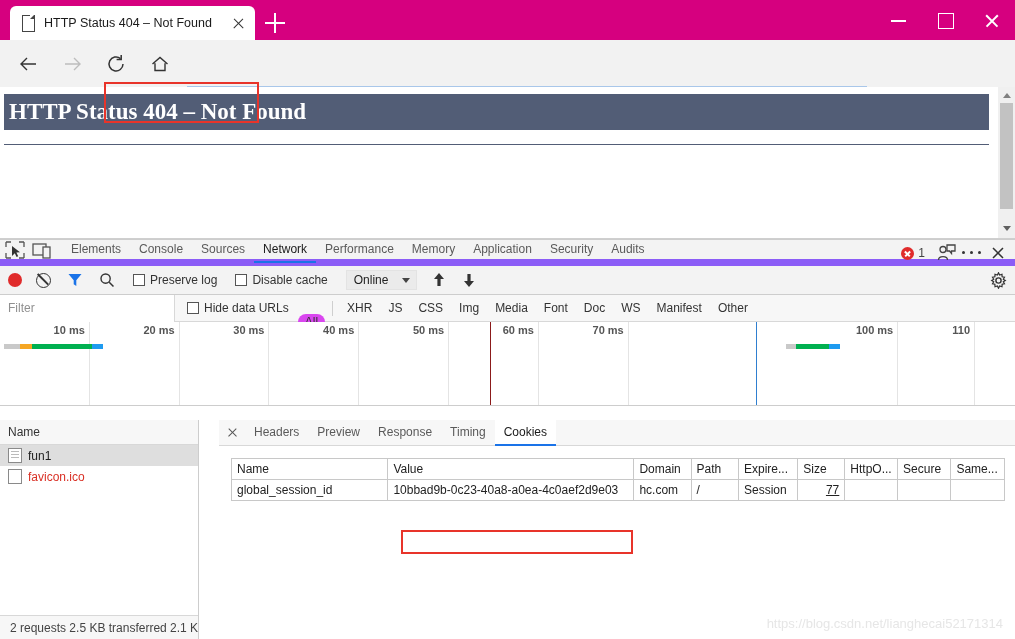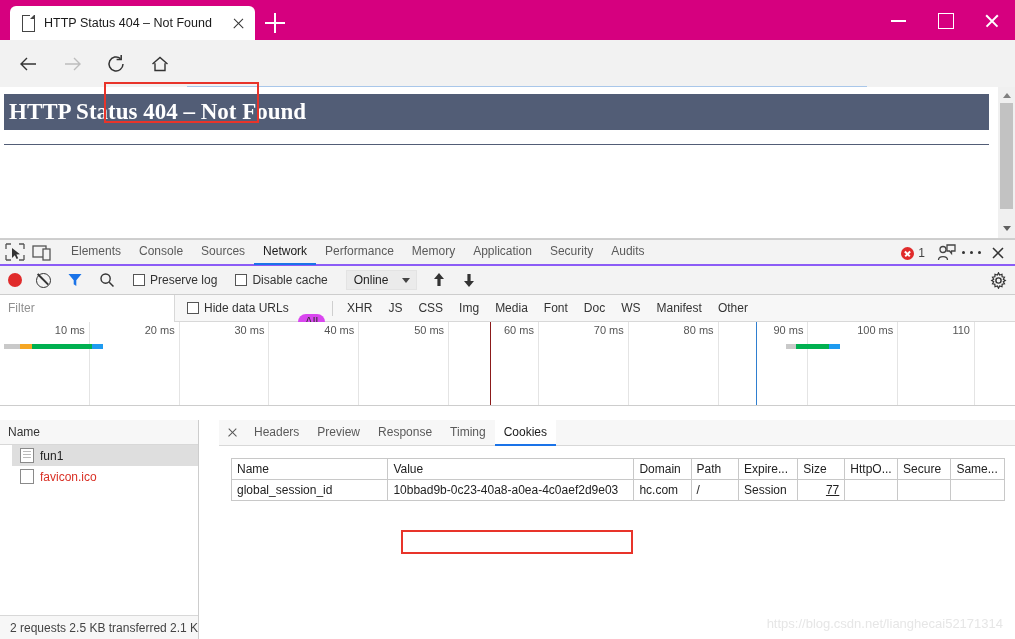--- a/index.html
+++ b/index.html
@@ -175,21 +175,21 @@
   .pg-arrow.up::after   { border-bottom: 5px solid #808080; }
   .pg-arrow.down::after { border-top: 5px solid #606060; }
 
   
   .devtools {
     position: absolute; left: 0; top: 239px; width: 1015px; height: 400px;
     background: #ffffff; border-top: 1px solid #cdcdcd;
   }
   .dt-tabbar {
     position: relative; height: 26px; background: #f3f3f3;
-    border-bottom: 2px solid #8b5cf6; display: flex; align-items: center;
+    border-bottom: 7px solid #8b5cf6; display: flex; align-items: center;
   }
   .dt-tool { width: 28px; height: 26px; position: relative; cursor: pointer; }
   .dt-tabs { display: flex; align-items: flex-end; height: 26px; margin-left: 6px; }
   .dt-tab {
     font-size: 12px; color: #5a5a5a; padding: 0 9px; line-height: 25px;
     height: 26px; cursor: pointer; white-space: nowrap;
   }
   .dt-tab.active { color: #1a1a1a; border-bottom: 2px solid #1a73e8; }
   .dt-right { position: absolute; right: 4px; top: 0; height: 26px; display: flex; align-items: center; }
   .err-badge { display: flex; align-items: center; gap: 4px; margin-right: 8px; cursor: pointer; }
@@ -257,40 +257,40 @@
   .type-pill.active { background: #d946ef; margin-top: 28px; }
   .type-sep { width: 1px; height: 15px; background: #cfcfcf; margin: 0 6px; }
 
   
   .overview {
     position: relative; height: 84px; background: #ffffff;
     border-bottom: 1px solid #cdcdcd; overflow: hidden;
   }
   .ov-ruler { position: absolute; left: 0; top: 0; width: 100%; height: 84px; }
   .ov-tick {
-    position: absolute; top: 0; height: 84px; border-right: 1px solid #e4e4e4;
+    position: absolute; top: 0; height: 84px; border-right: 1px solid #e4e4e4; font-weight: bold;
   }
   .ov-tick span {
     position: absolute; right: 4px; top: 2px; font-size: 11px; color: #555; white-space: nowrap;
   }
   .ov-bar { position: absolute; height: 5px; }
   .ov-seg { position: absolute; top: 0; height: 5px; }
   .ov-marker { position: absolute; top: 0; width: 1px; height: 84px; }
 
   
   .split { position: absolute; left: 0; top: 180px; right: 0; bottom: 0; display: flex; gap: 20px; }
   .reqpane {
     width: 199px; flex: 0 0 199px; border-right: 1px solid #cdcdcd;
     display: flex; flex-direction: column; background: #fff;
   }
   .req-head {
     height: 25px; background: #f7f7f7; border-bottom: 1px solid #d8d8d8;
     font-size: 12px; color: #333; line-height: 25px; padding-left: 8px;
   }
-  .req-list { flex: 1; overflow: hidden; padding-left: 12px; }
+  .req-list { flex: 1; overflow: hidden; }
   .req-row {
     height: 21px; display: flex; align-items: center; padding-left: 8px;
     font-size: 12px; cursor: pointer;
   }
   .req-row.selected { background: #dedede; }
   .req-ic { width: 14px; height: 15px; flex: 0 0 14px; margin-right: 6px; position: relative; }
   .req-ic.doc { border: 1.1px solid #8a8a8a; background: #fff; }
   .req-ic.doc::after {
     content: ""; position: absolute; left: 2px; top: 2px; right: 2px; bottom: 2px;
     background: repeating-linear-gradient(#bbb 0 1px, transparent 1px 3px);
@@ -571,26 +571,20 @@
             <span>40 ms</span>
           </div>
           <div class="ov-tick" style="left: 0px; width: 449.115px;">
             <span>50 ms</span>
           </div>
           <div class="ov-tick" style="left: 0px; width: 538.938px;">
             <span>60 ms</span>
           </div>
           <div class="ov-tick" style="left: 0px; width: 628.761px;">
             <span>70 ms</span>
-          </div>
-          <div class="ov-tick" style="left: 0px; width: 718.584px;">
-            <span>80 ms</span>
-          </div>
-          <div class="ov-tick" style="left: 0px; width: 808.407px;">
-            <span>90 ms</span>
           </div>
           <div class="ov-tick" style="left: 0px; width: 898.23px;">
             <span>100 ms</span>
           </div>
           <div class="ov-tick" style="left: 0px; width: 975px;">
             <span>110</span>
           </div>
           <div class="ov-bar" style="left: 4.49115px; width: 98.8053px; top: 22px;">
             <div class="ov-seg" style="left: 0px; width: 15.2699px; background: rgb(201, 201, 201);"></div>
             <div class="ov-seg" style="left: 15.2699px; width: 12.5752px; background: rgb(245, 166, 35);"></div>

